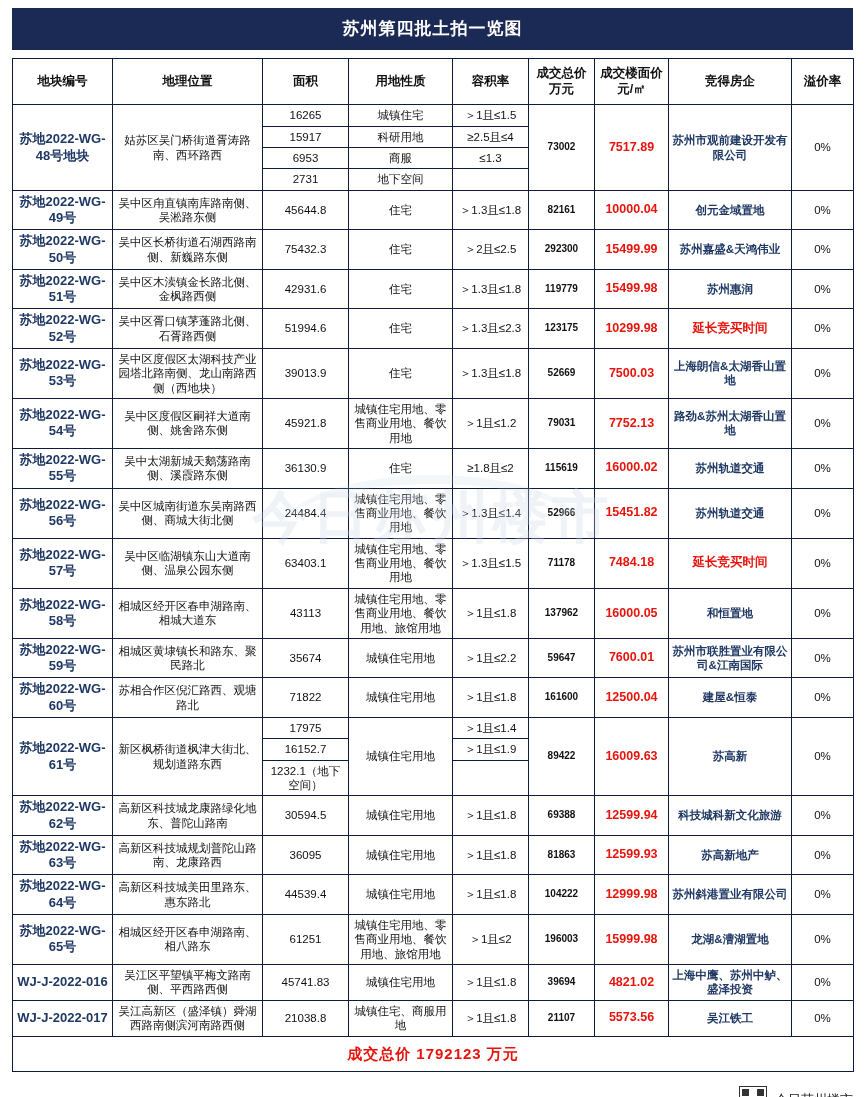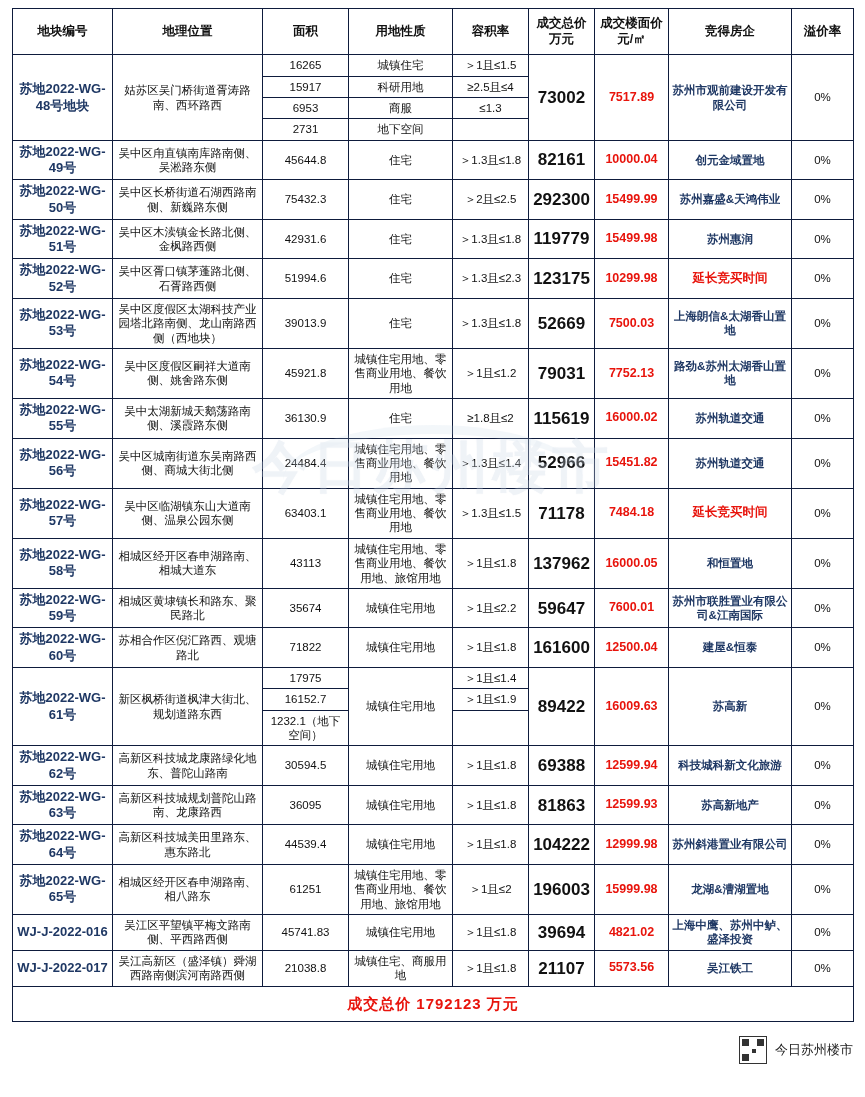--- a/index.html
+++ b/index.html
@@ -74,21 +74,21 @@
     text-align:center;
     font-size:11.5px;
     color:#111;
     margin-left:24px;
   }
   td.area,td.usage,td.far{
     font-size:11.5px;
   }
   td.total{
     font-weight:bold;
-    font-size:17px;
+    font-size:10px;
   }
   td.unitprice{
     color:#e8140c;
     font-weight:bold;
     font-size:12.5px;
   }
   td.winner{
     color:#1f3864;
     font-weight:bold;
     font-size:11.5px;
@@ -179,20 +179,21 @@
       linear-gradient(#333,#333) 2px 17px/7px 7px no-repeat,
       linear-gradient(#333,#333) 12px 12px/4px 4px no-repeat;
   }
   .subrow td{border-top:1px solid #0e1b3c;}
 </style>
 </head>
 <body>
 
 <div id="page">
 
+  <div class="title-bar">苏州第四批土拍一览图</div>
 
   <div class="table-wrap">
     <div class="watermark">
       <div class="wm-inner">
         <div class="wm-swoosh"></div>
         <div class="wm-main">今日苏州楼市</div>
       </div>
     </div>
 
     <table>

